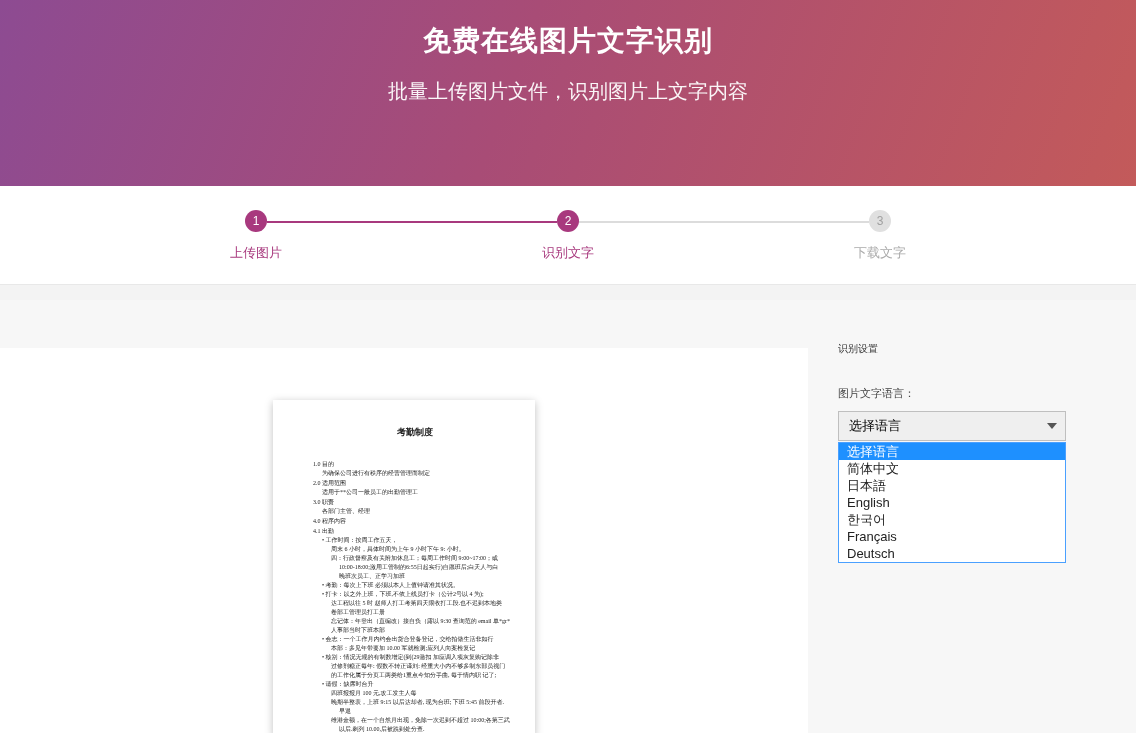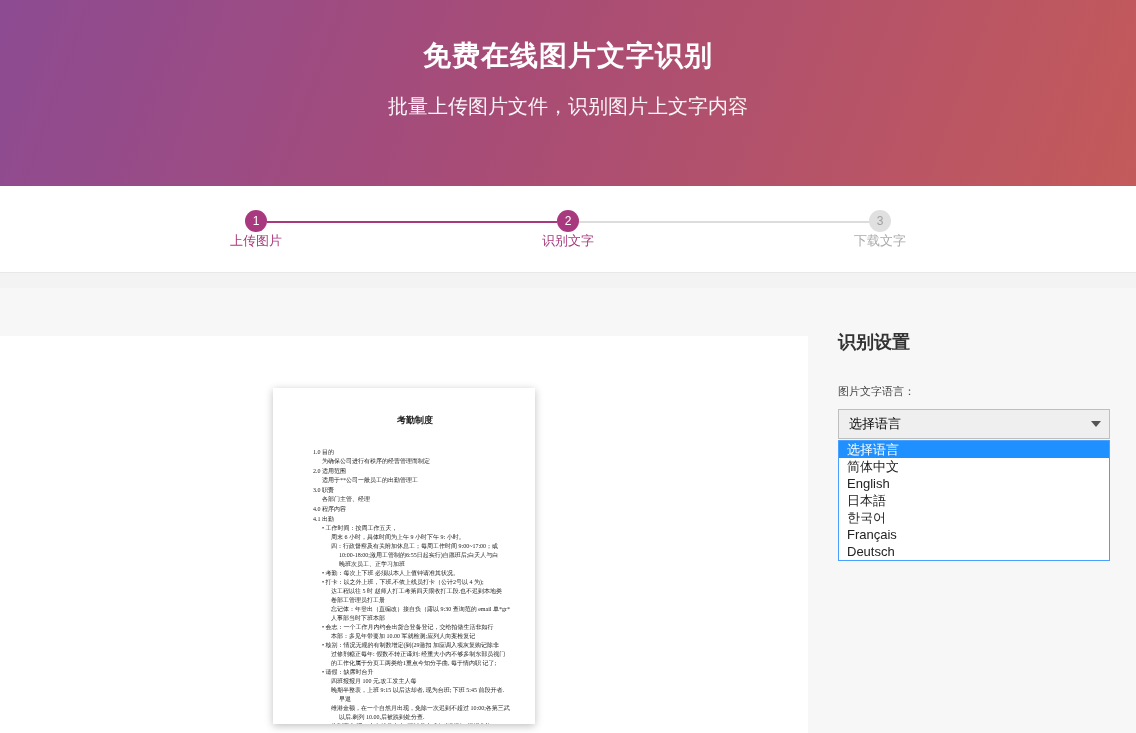--- a/index.html
+++ b/index.html
@@ -2,21 +2,21 @@
 <html><head>
 <meta charset="utf-8">
 <style>
 * { margin:0; padding:0; box-sizing:border-box; }
 body { font-family:"Microsoft YaHei","PingFang SC",Arial,sans-serif; background:#f7f7f7; width:1136px; height:733px; overflow:hidden; position:relative; }
 
 
 .hero {
   width:100%; height:186px;
   background:linear-gradient(110deg,#8d4b92 0%,#a84c76 45%,#c35a5a 100%);
-  color:#fff; text-align:center; padding-top:37px;
+  color:#fff; text-align:center; padding-top:22px;
   position:relative;
 }
 .hero h1 { font-size:28px; font-weight:700; letter-spacing:1px; }
 .hero p  { font-size:20px; margin-top:18px; opacity:.95; }
 
 
 .understrip{height:15px;background:#f3f3f3;}
 
 
 .steps {
@@ -24,21 +24,21 @@
   display:flex; align-items:flex-start; justify-content:center;
   border-bottom:1px solid #e8e8e8;
 }
 .step { width:312px; display:flex; flex-direction:column; align-items:center; position:relative; }
 .step .num {
   width:22px; height:22px; border-radius:50%;
   display:flex; align-items:center; justify-content:center;
   font-size:12px; color:#fff; background:#a8397e; z-index:2;
 }
 .step.inactive .num { background:#e0e0e0; color:#a0a0a0; }
-.step .lbl { font-size:13px; color:#a8397e; }
+.step .lbl { margin-top:12px; font-size:13px; color:#a8397e; }
 .step.inactive .lbl { color:#aaaaaa; }
 
 .connector {
   position:absolute; top:11px; left:calc(50% + 11px); right:calc(-50% + 11px);
   height:2px; background:#a8397e; z-index:1;
 }
 .connector.grey{ background:#dcdcdc; }
 
 
 .stage { display:flex; width:100%; }
@@ -59,24 +59,24 @@
 .doc .sec{ margin-top:1px; }
 .doc .ind{ padding-left:9px; }
 .doc .ind2{ padding-left:18px; }
 .doc .ind3{ padding-left:26px; }
 
 
 .settings {
   width:298px; margin-left:30px; margin-top:42px;
 }
 .settings-box{ width:224px; }
-.settings h3 { font-size:18px; font-weight:700; color:#333; margin-bottom:30px; }
+.settings h3 { font-size:10px; font-weight:400; color:#333; margin-bottom:30px; }
 .field-lbl   { font-size:11px; color:#444; margin-bottom:10px; }
 
-.sel-wrap{ position:relative; width:272px; }
+.sel-wrap{ position:relative; width:228px; }
 .sel-display{
   width:100%; height:30px; border:1px solid #bfbfbf; background:#efefef;
   font-size:13px; padding:0 10px; display:flex; align-items:center;
   position:relative; cursor:pointer;
 }
 .sel-display::after{
   content:""; position:absolute; right:8px; top:50%;
   width:0;height:0;border-left:5px solid transparent;border-right:5px solid transparent;
   border-top:6px solid #555; transform:translateY(-50%);
 }
@@ -162,22 +162,22 @@
   <div class="settings">
     <div class="settings-box">
       <h3>识别设置</h3>
       <div class="field-lbl">图片文字语言：</div>
 
       <div class="sel-wrap">
         <div class="sel-display">选择语言</div>
         <div class="dropdown" id="langDrop">
             <div class="opt sel">选择语言</div>
             <div class="opt">简体中文</div>
+            <div class="opt">日本語</div>
             <div class="opt">English</div>
-            <div class="opt">日本語</div>
             <div class="opt">한국어</div>
             <div class="opt">Français</div>
             <div class="opt">Deutsch</div>
           </div>
       </div>
     </div>
   </div>
 
 </div>
 

